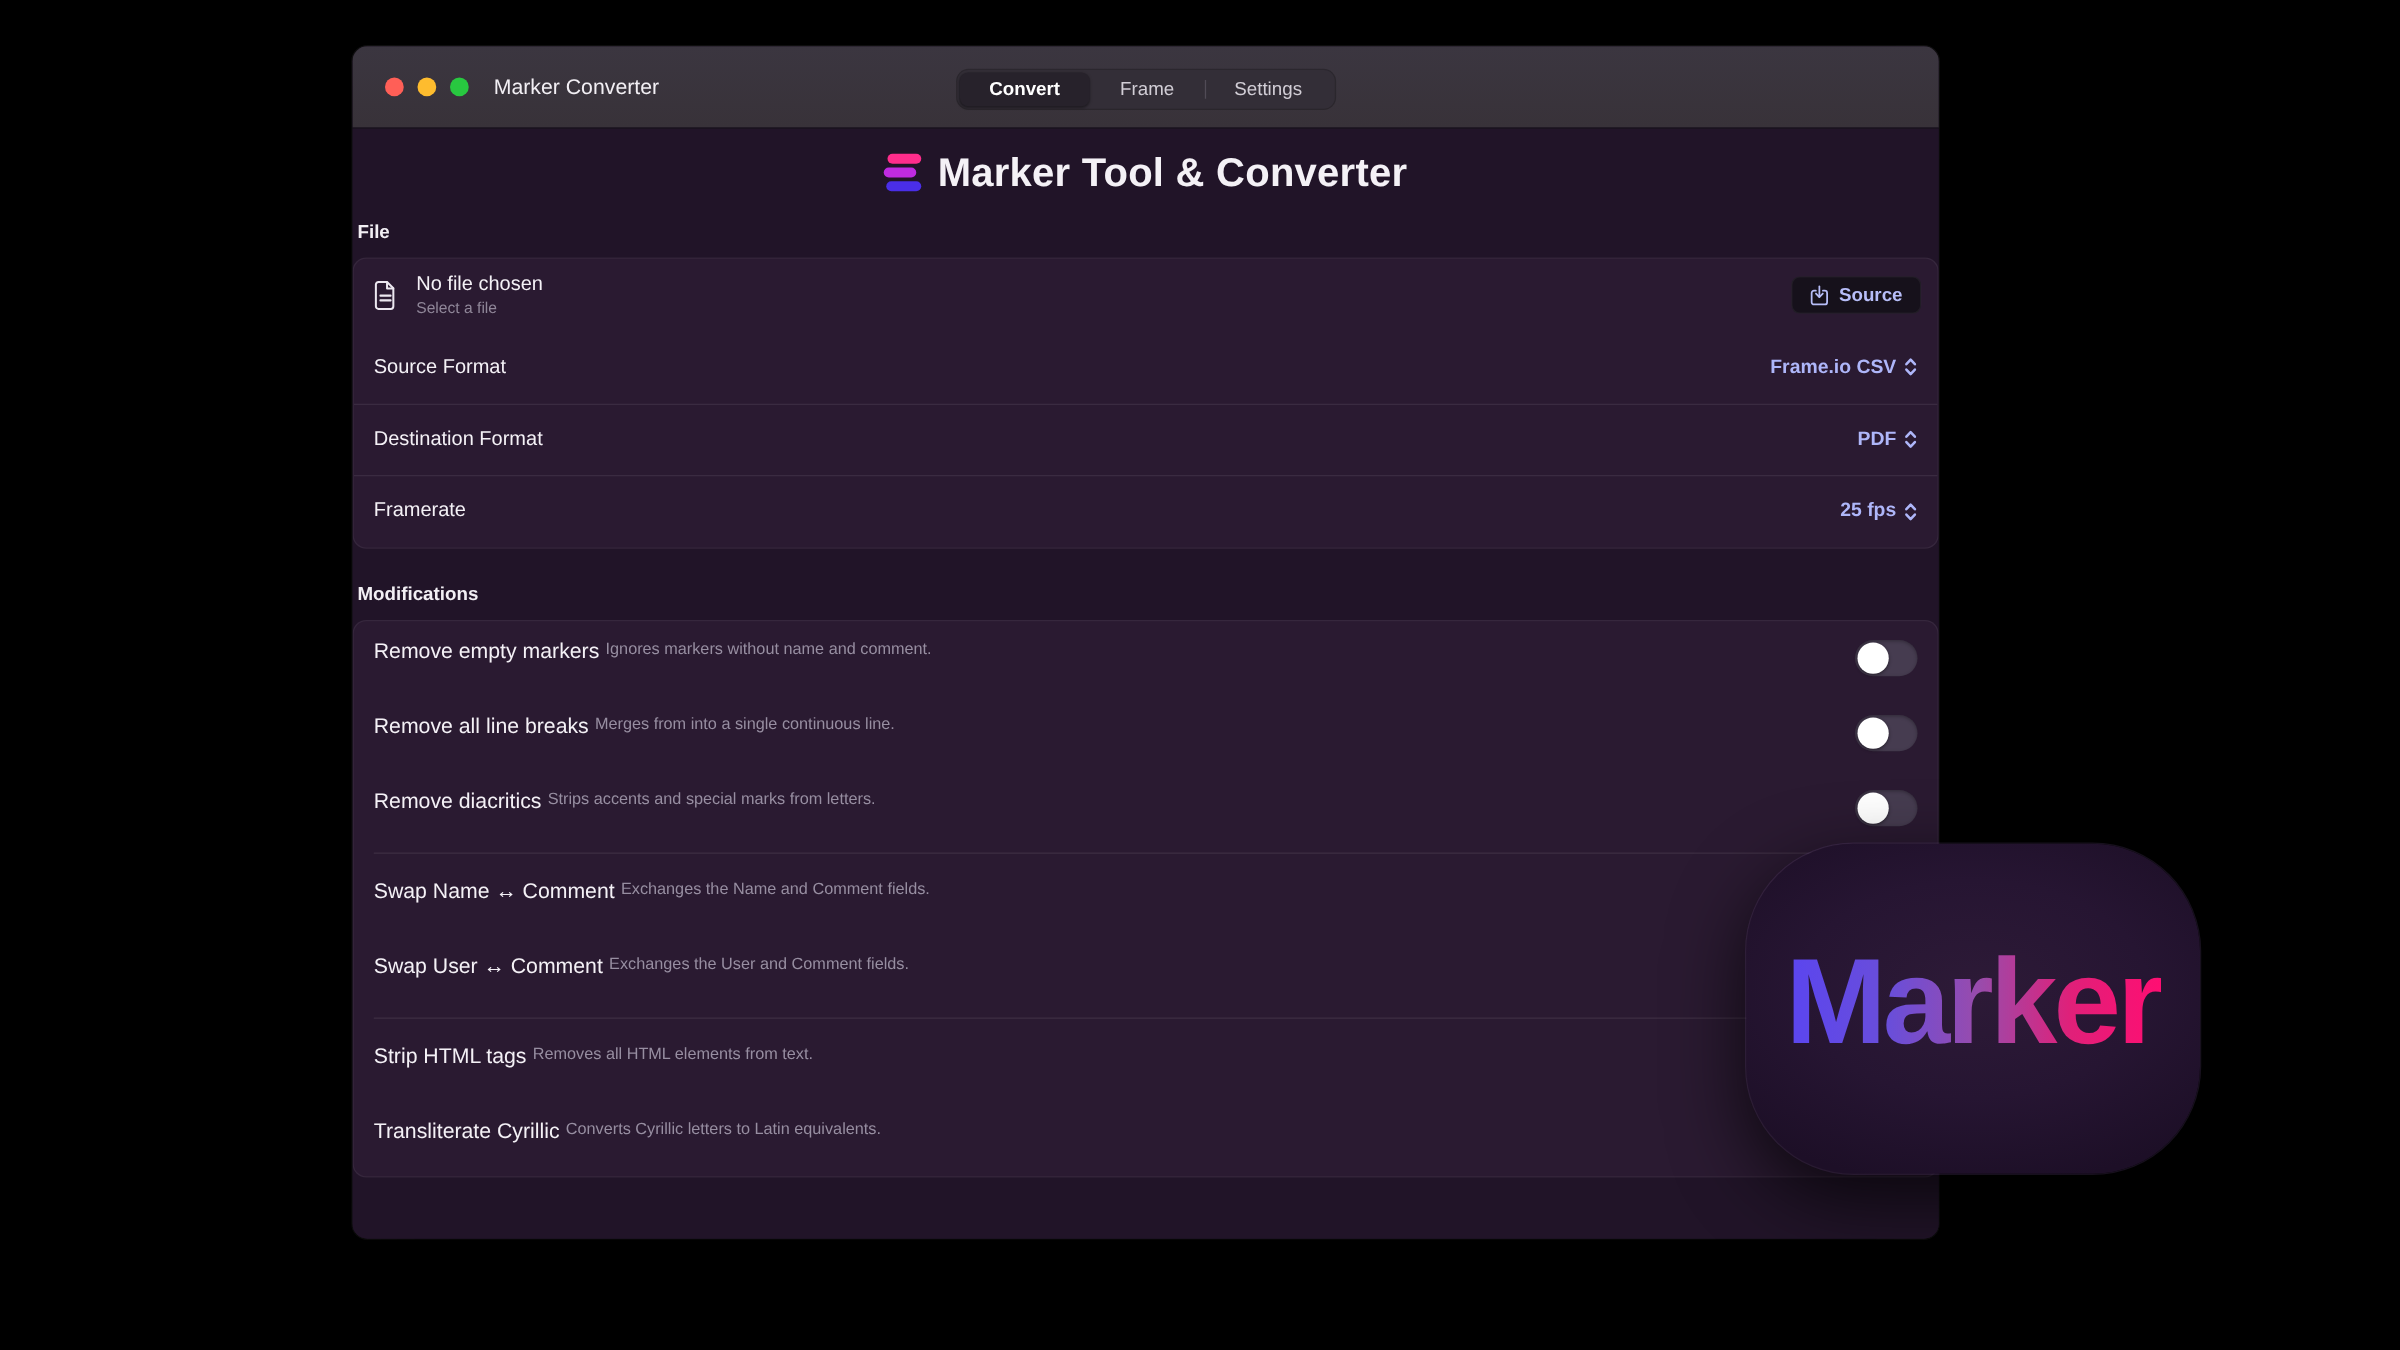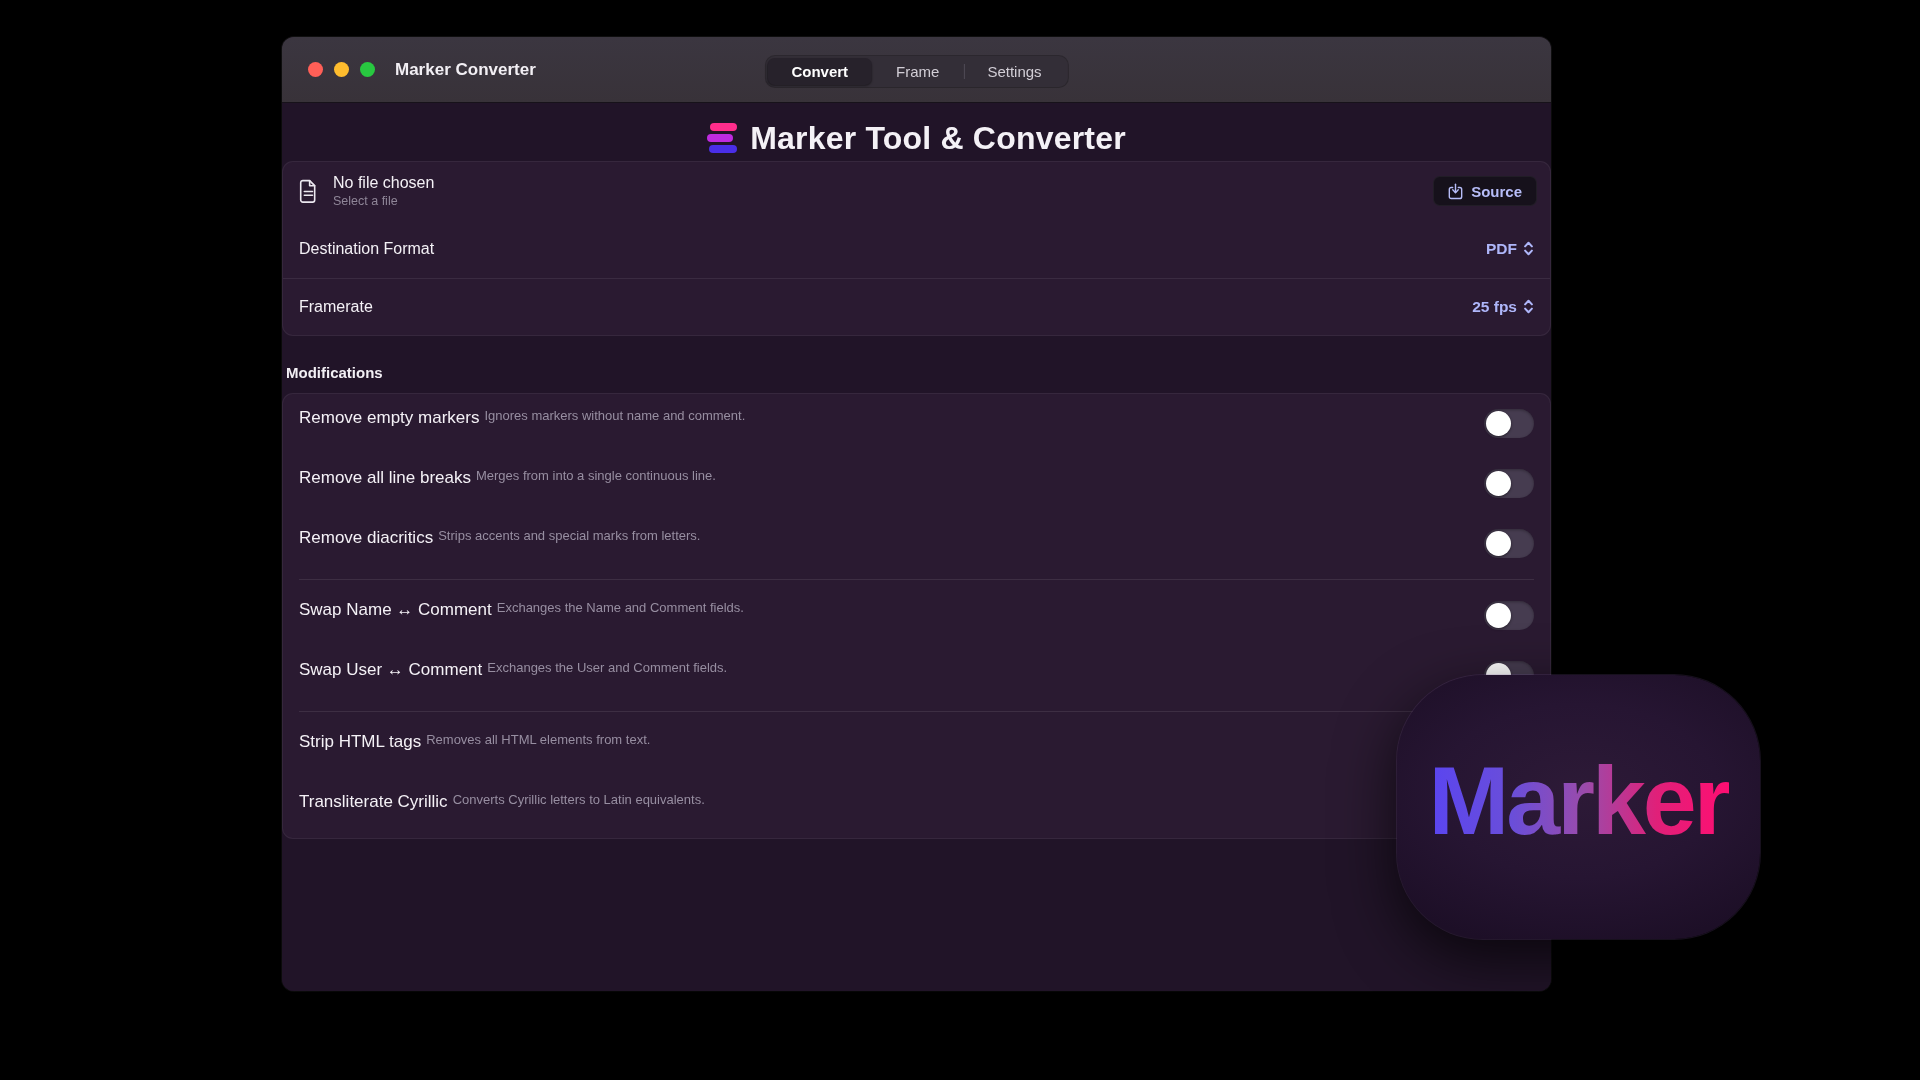--- a/index.html
+++ b/index.html
@@ -14,21 +14,21 @@
   }
 
   
   .titlebar {
     position:relative; height:66px; background:linear-gradient(#3b3640,#383239);
     border-bottom:1px solid #17121a; display:flex; align-items:center;
   }
   .traffic { position:absolute; left:26px; top:0; height:100%; display:flex; align-items:center; gap:11px; }
   .light { width:15px; height:15px; border-radius:50%; }
   .light.red{ background:#ff5f57; } .light.yellow{ background:#febc2e; } .light.green{ background:#28c840; }
-  .win-title { position:absolute; left:113px; font-size:17px; font-weight:bold; color:#f2eff4; }
+  .win-title { position:absolute; left:113px; font-size:17px; font-weight:normal; color:#f2eff4; }
 
   .segmented {
     position:absolute; left:50%; top:19px; transform:translateX(-50%);
     display:flex; align-items:stretch; height:31px; background:#332e37;
     border-radius:9px; padding:2px; box-shadow:0 0 0 1px rgba(0,0,0,.25);
   }
   .segment {
     display:flex; align-items:center; justify-content:center;
     padding:0 24px; font-size:15px; color:#d2ced6; border-radius:7px; position:relative;
   }
@@ -135,20 +135,21 @@
 
     <div class="hero">
       <div class="logo">
         <div class="bar b1"></div>
           <div class="bar b2"></div>
           <div class="bar b3"></div>
       </div>
       <h1>Marker Tool &amp; Converter</h1>
     </div>
 
+    <div class="section-label">File</div>
 
     <div class="card">
       <div class="file-row">
         <span class="file-ico">
           <svg width="19" height="25" viewBox="0 0 20 26" fill="none" stroke="#ece8f0" stroke-width="1.7" stroke-linecap="round" stroke-linejoin="round">
             <path d="M4 1.5 h7.2 l5.3 5.3 V22 a2.2 2.2 0 0 1 -2.2 2.2 H4 a2.2 2.2 0 0 1 -2.2 -2.2 V3.7 A2.2 2.2 0 0 1 4 1.5 Z"></path>
             <path d="M11.2 1.8 v5.2 h5.2"></path>
             <path d="M5.6 13 h8.6 M5.6 17 h8.6"></path>
           </svg>
         </span>
@@ -162,20 +163,32 @@
               <path d="M8.5 1.2 v9.3"></path>
               <path d="M5.4 7.6 L8.5 10.8 L11.6 7.6"></path>
               <path d="M5.3 5 H3.6 A2.1 2.1 0 0 0 1.5 7.1 V15.4 A2.1 2.1 0 0 0 3.6 17.5 H13.4 A2.1 2.1 0 0 0 15.5 15.4 V7.1 A2.1 2.1 0 0 0 13.4 5 H11.7"></path>
             </svg>
           </span>
           <span>Source</span>
         </button>
       </div>
 
       <div>
+  <div class="form-row">
+    <span class="row-label">Source Format</span>
+    <span class="row-value">
+      <span>Frame.io CSV</span>
+      <span>
+        <svg width="11" height="17" viewBox="0 0 10 16" fill="none" stroke="#aeb6f9" stroke-width="1.9" stroke-linecap="round" stroke-linejoin="round">
+          <path d="M1.8 6 L5 2.6 L8.2 6"></path>
+          <path d="M1.8 10 L5 13.4 L8.2 10"></path>
+        </svg>
+      </span>
+    </span>
+  </div>
 
   <div class="form-row">
     <span class="row-label">Destination Format</span>
     <span class="row-value">
       <span>PDF</span>
       <span>
         <svg width="11" height="17" viewBox="0 0 10 16" fill="none" stroke="#aeb6f9" stroke-width="1.9" stroke-linecap="round" stroke-linejoin="round">
           <path d="M1.8 6 L5 2.6 L8.2 6"></path>
           <path d="M1.8 10 L5 13.4 L8.2 10"></path>
         </svg>

